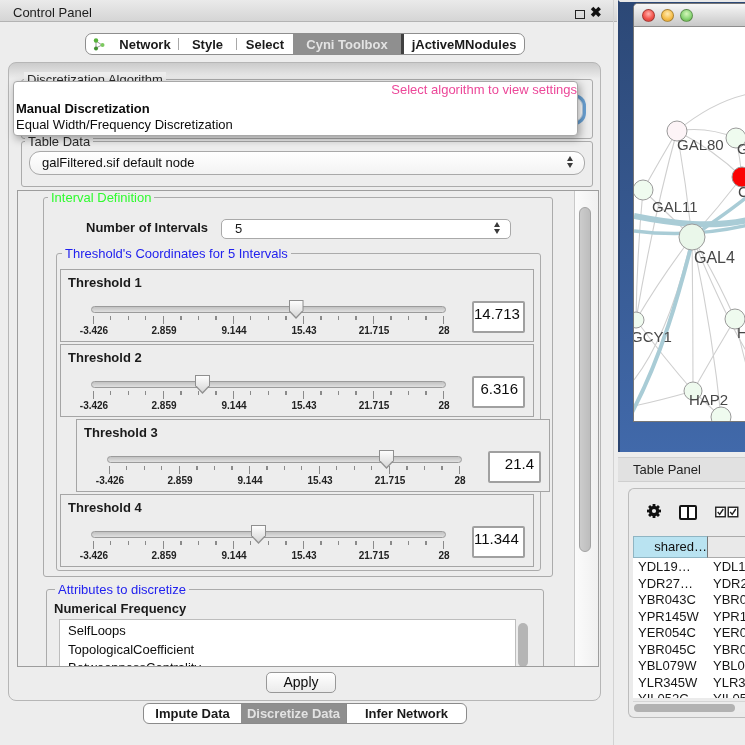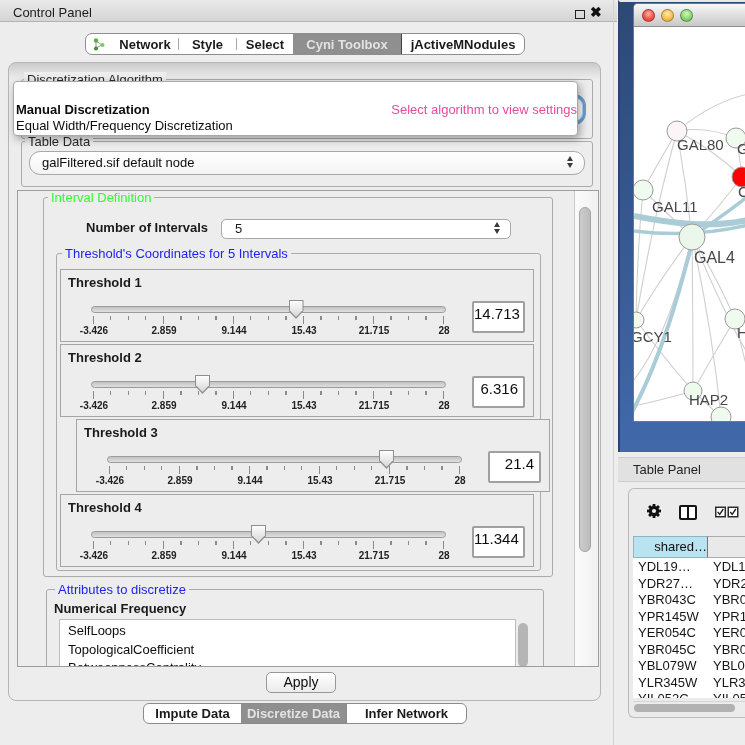--- a/index.html
+++ b/index.html
@@ -12,21 +12,21 @@
 .seg{display:flex;align-items:center;justify-content:center;gap:14px}
 .seg.dark{background:#8f8f8f;color:#e3e3e3}
 .tsep{width:1px;height:12px;background:#a8a8a8;align-self:center}
 #main-panel{position:absolute;left:8px;top:62px;width:593px;height:639px;border:1px solid #b6b6b6;border-radius:8px;background:linear-gradient(#cbcbcb,#ededed 16px)}
 .grp{position:absolute;border:1px solid #ababab;border-radius:3px}
 .grp-label{position:absolute;font-size:13px;background:#ededed;padding:0 3px;white-space:nowrap}
 #algo-grp{left:12px;top:16px;width:572px;height:60px}
 #algo-label{left:15px;top:9px;color:#2a2a2a}
 #algo-combo{position:absolute;left:22px;top:34px;width:552px;height:25px;border-radius:9px;background:#fff;border:1px solid #b7cde2;box-shadow:0 0 0 3px #69a0d2}
 #popup{position:absolute;left:13px;top:81px;width:565px;height:55px;background:#fff;border:1px solid #a8a8a8;border-radius:4px;box-shadow:2px 3px 8px rgba(0,0,0,.35);z-index:50;font-size:13px}
-#popup-hint{height:19px;text-align:right;color:#ec4899;padding-top:20px}
+#popup-hint{height:19px;text-align:right;color:#ec4899;padding-top:0}
 .popup-item{height:16px;padding-left:2px;color:#0c0c0c}
 .popup-item.bold{font-weight:bold}
 #td-grp{left:12px;top:78px;width:572px;height:46px}
 #td-label{left:16px;top:71px;color:#2a2a2a}
 #td-combo{position:absolute;left:20px;top:88px;width:556px;height:24px;background:linear-gradient(#fff,#f3f3f3);border:1px solid #a9a9a9;border-radius:11px;font-size:13px;line-height:22px;padding-left:12px;color:#0c0c0c}
 .spin-arrows{position:absolute;width:8px;height:12px}
 .arr-up{display:block;width:0;height:0;border-left:3.5px solid transparent;border-right:3.5px solid transparent;border-bottom:5px solid #3a3a3a;margin-bottom:2px}
 .arr-dn{display:block;width:0;height:0;border-left:3.5px solid transparent;border-right:3.5px solid transparent;border-top:5px solid #3a3a3a}
 #scrollpane{position:absolute;left:8px;top:127px;width:582px;height:477px;border:1px solid #9d9d9d;background:#ededed;overflow:hidden}
 #v-scrollbar{position:absolute;left:556px;top:0;width:24px;height:475px;background:linear-gradient(90deg,#fbfbfb,#f0f0f0);border-left:1px solid #c9c9c9}
@@ -106,21 +106,21 @@
   <div class="seg" style="width:57px">
       <span>Style</span>
     </div>
   <div class="tsep"></div>
   <div class="seg" style="width:56px">
       <span>Select</span>
     </div>
   <div class="seg dark" style="width:108px">
       <span>Cyni Toolbox</span>
     </div>
-  <div class="seg" style="flex:1;border-left:1px solid #404040">
+  <div class="seg" style="flex:1;border-left:3px solid #404040">
       <span>jActiveMNodules</span>
     </div>
 </div>
 
 <div id="main-panel">
   <div class="grp" id="algo-grp"></div>
   <span class="grp-label" id="algo-label">Discretization Algorithm</span>
   <div id="algo-combo"></div>
 
   <div class="grp" id="td-grp"></div>

